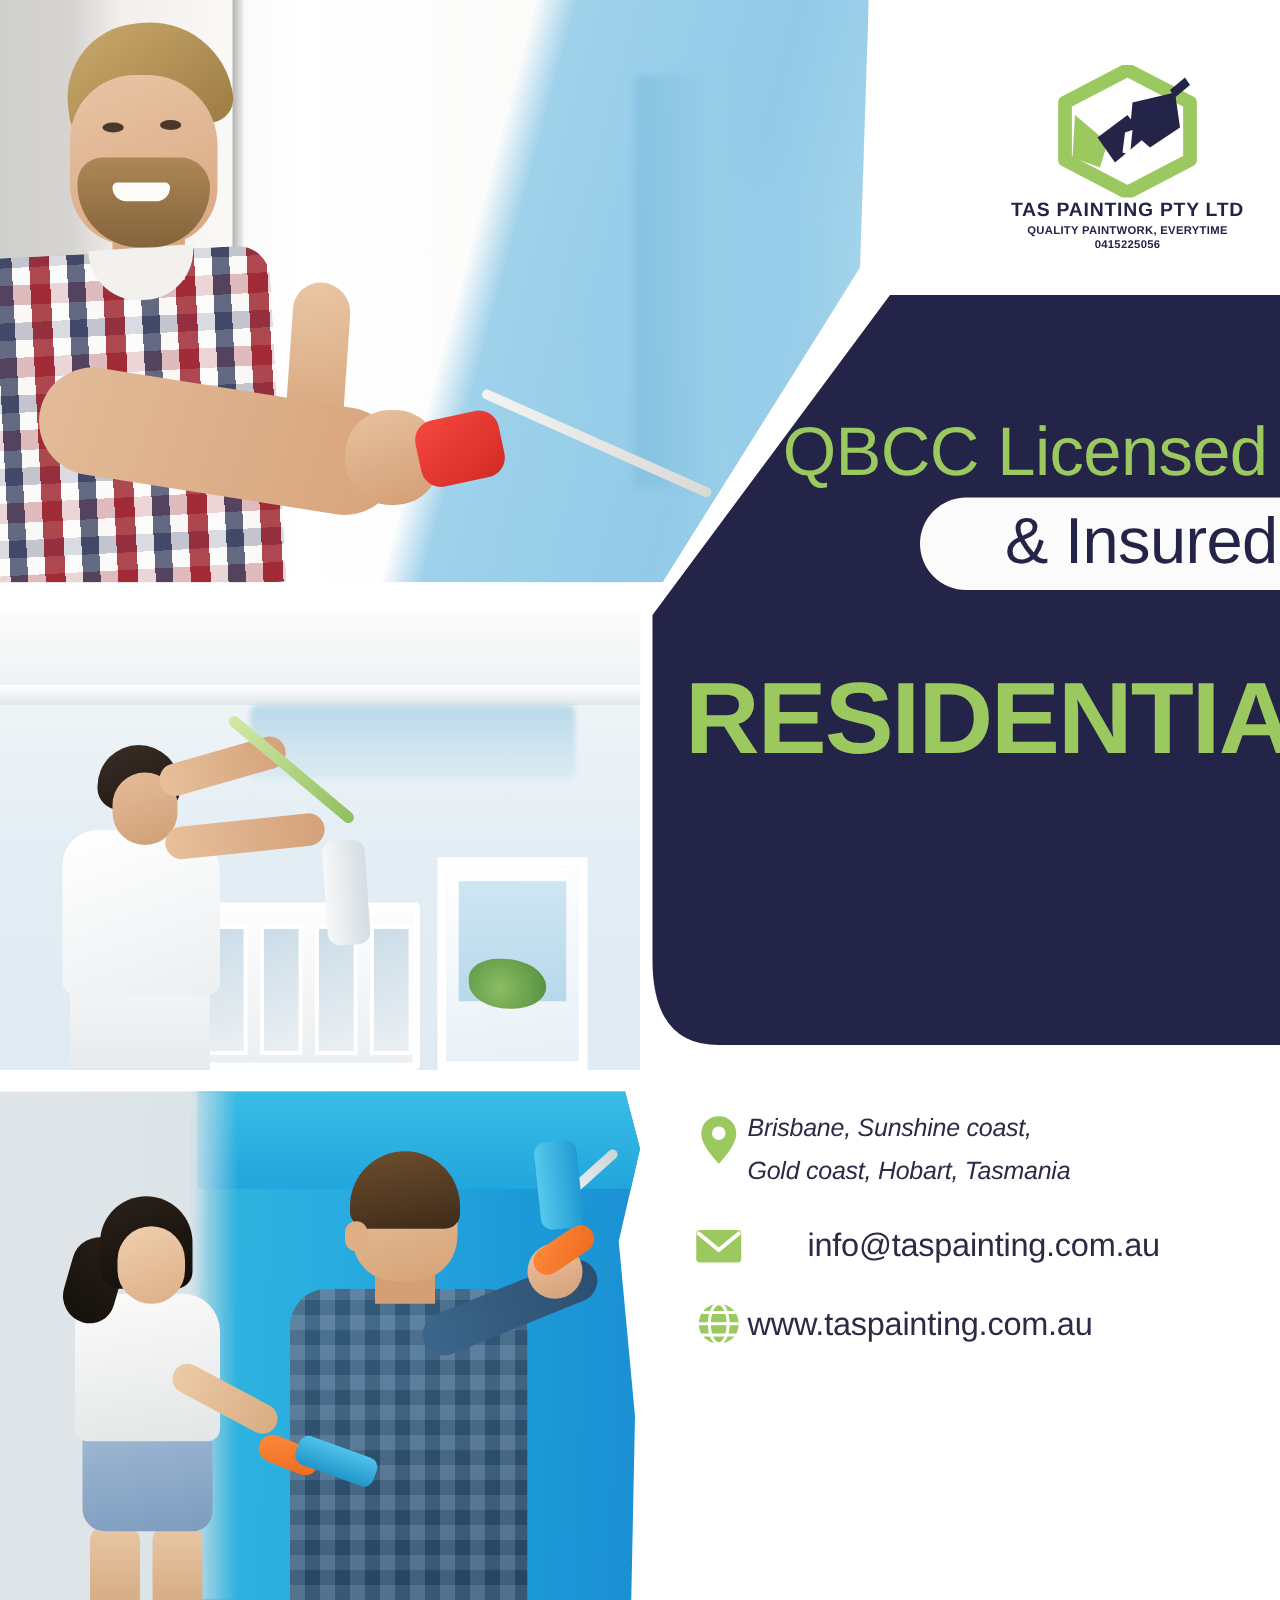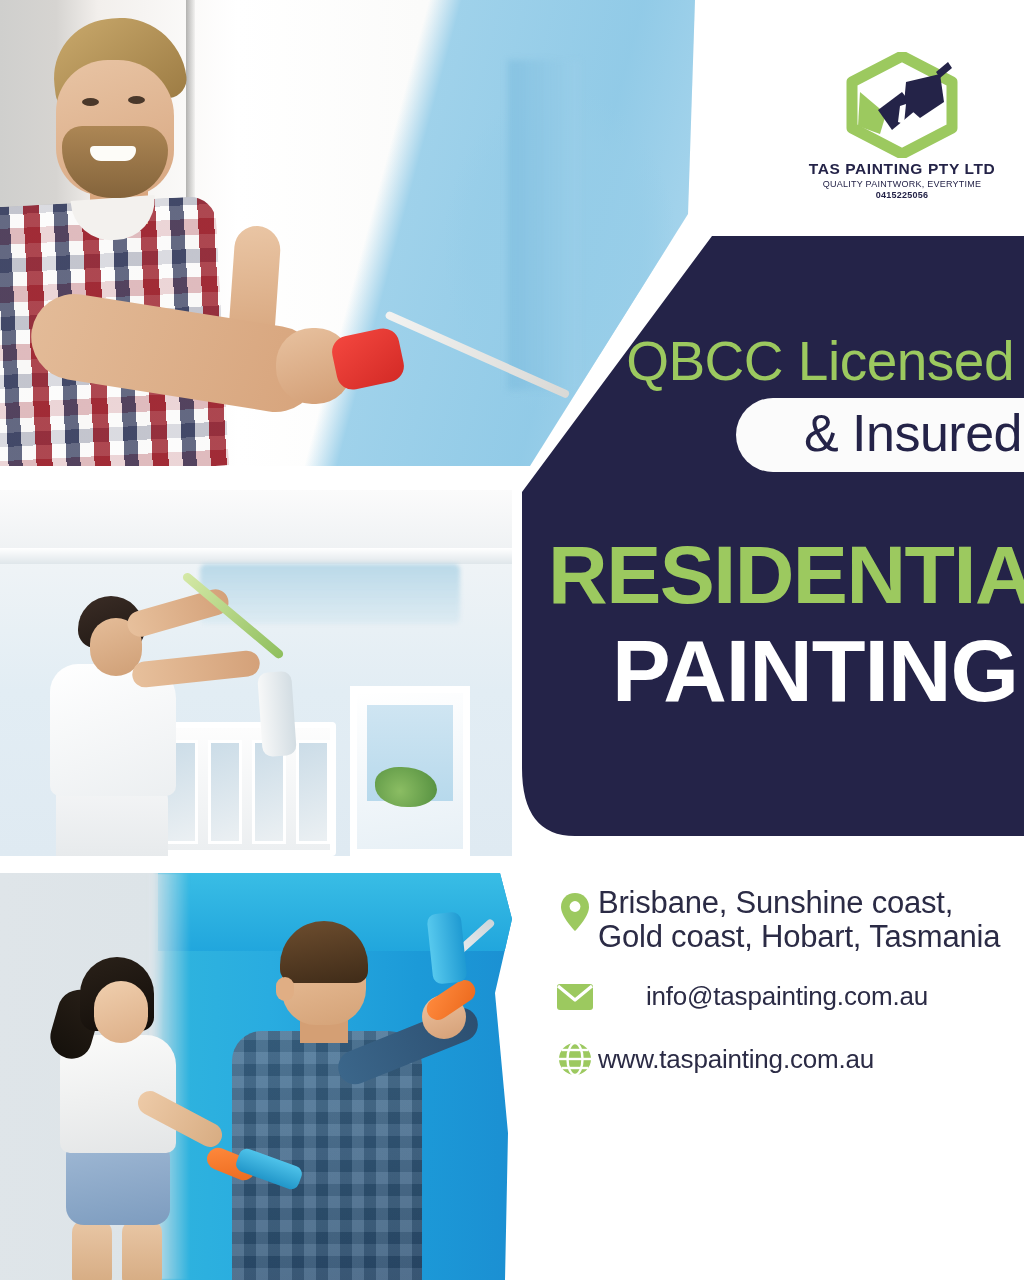--- a/index.html
+++ b/index.html
@@ -264,38 +264,38 @@
   }
 
   
   #logo { position:absolute; left:800px; top:52px; width:204px; height:150px; text-align:center; }
   #logo-mark { width:124px; height:106px; margin:0 auto; position:relative; }
   #logo-name {
     margin-top:2px; font-size:15.5px; font-weight:700; color:#242348;
     letter-spacing:.6px; white-space:nowrap;
   }
   #logo-tag {
-    margin-top:1px; font-size:9px; font-weight:400; color:#242348;
+    margin-top:1px; font-size:9px; font-weight:700; color:#242348;
     letter-spacing:.25px; white-space:nowrap;
   }
   #logo-phone {
     margin-top:1px; font-size:9px; font-weight:700; color:#242348;
     letter-spacing:.25px; white-space:nowrap;
   }
 
   
   #contact { position:absolute; left:552px; top:886px; width:472px; }
   .crow { display:flex; align-items:center; margin-bottom:32px; }
   .crow .ico { width:46px; flex:0 0 46px; display:flex; align-items:center; justify-content:center; }
   .crow .ctext {
     font-size:25.5px; color:#2b2b45; line-height:33px; letter-spacing:-.2px;
   }
   #row-address { margin-bottom:26px; align-items:flex-start; }
   #row-address .ico { padding-top:6px; }
-  #row-address .ctext { font-size:31px; line-height:34px; }
+  #row-address .ctext { font-size:20px; line-height:34px;font-style:italic; }
   #row-phone .ctext { font-size:31px; font-weight:400; letter-spacing:.3px; }
   #row-phone { margin-bottom:26px; }
   #row-email .ctext { font-size:26px;margin-left:48px; }
   #row-email { margin-bottom:28px; }
   #row-web .ctext { font-size:26px; }
   .addr-l2 { display:block; }
 </style>
 </head>
 <body>
 
@@ -404,21 +404,20 @@
     <div id="logo-name">TAS PAINTING PTY LTD</div>
     <div id="logo-tag">QUALITY PAINTWORK, EVERYTIME</div>
     <div id="logo-phone">0415225056</div>
   </div>
 
   <div id="headline-block">
     <div id="line-qbcc">QBCC Licensed</div>
     <div id="pill-insured">&amp; Insured</div>
   </div>
   <div id="line-residential">RESIDENTIAL</div>
-  <div id="line-painting">PAINTING</div>
 
   <div id="contact">
 
     <div class="crow" id="row-address">
       <span class="ico">
         <svg width="30" height="40" viewBox="0 0 30 40" aria-hidden="true">
           <path d="M15 1 C7 1 1 7 1 15 C1 25 15 39 15 39 C15 39 29 25 29 15 C29 7 23 1 15 1 Z" fill="#9CC95F"></path>
           <circle cx="15" cy="14.5" r="5.4" fill="#ffffff"></circle>
         </svg>
       </span>

